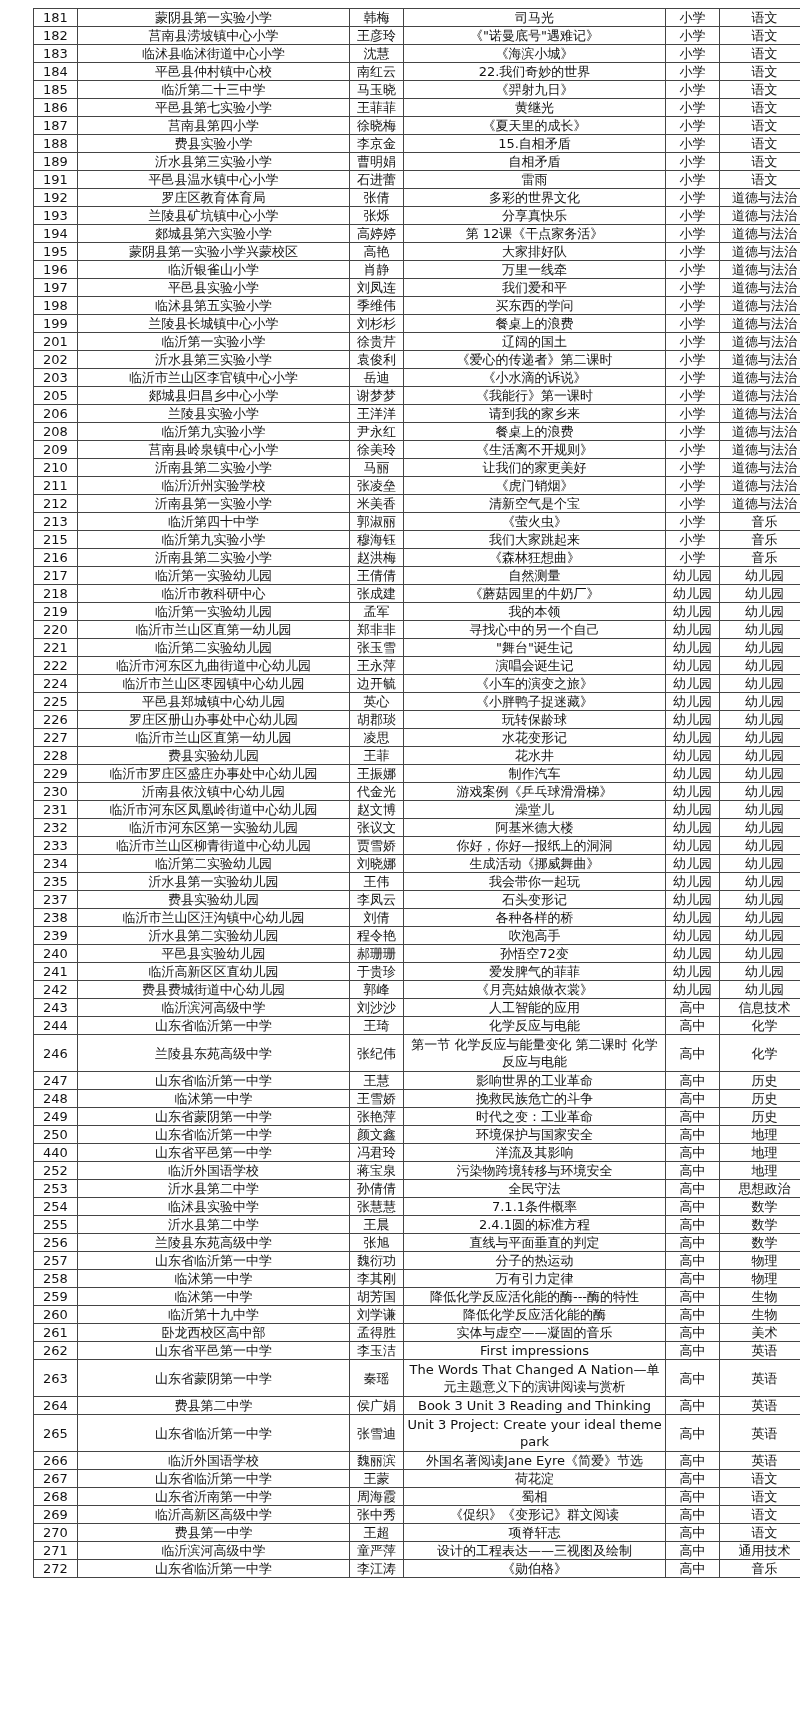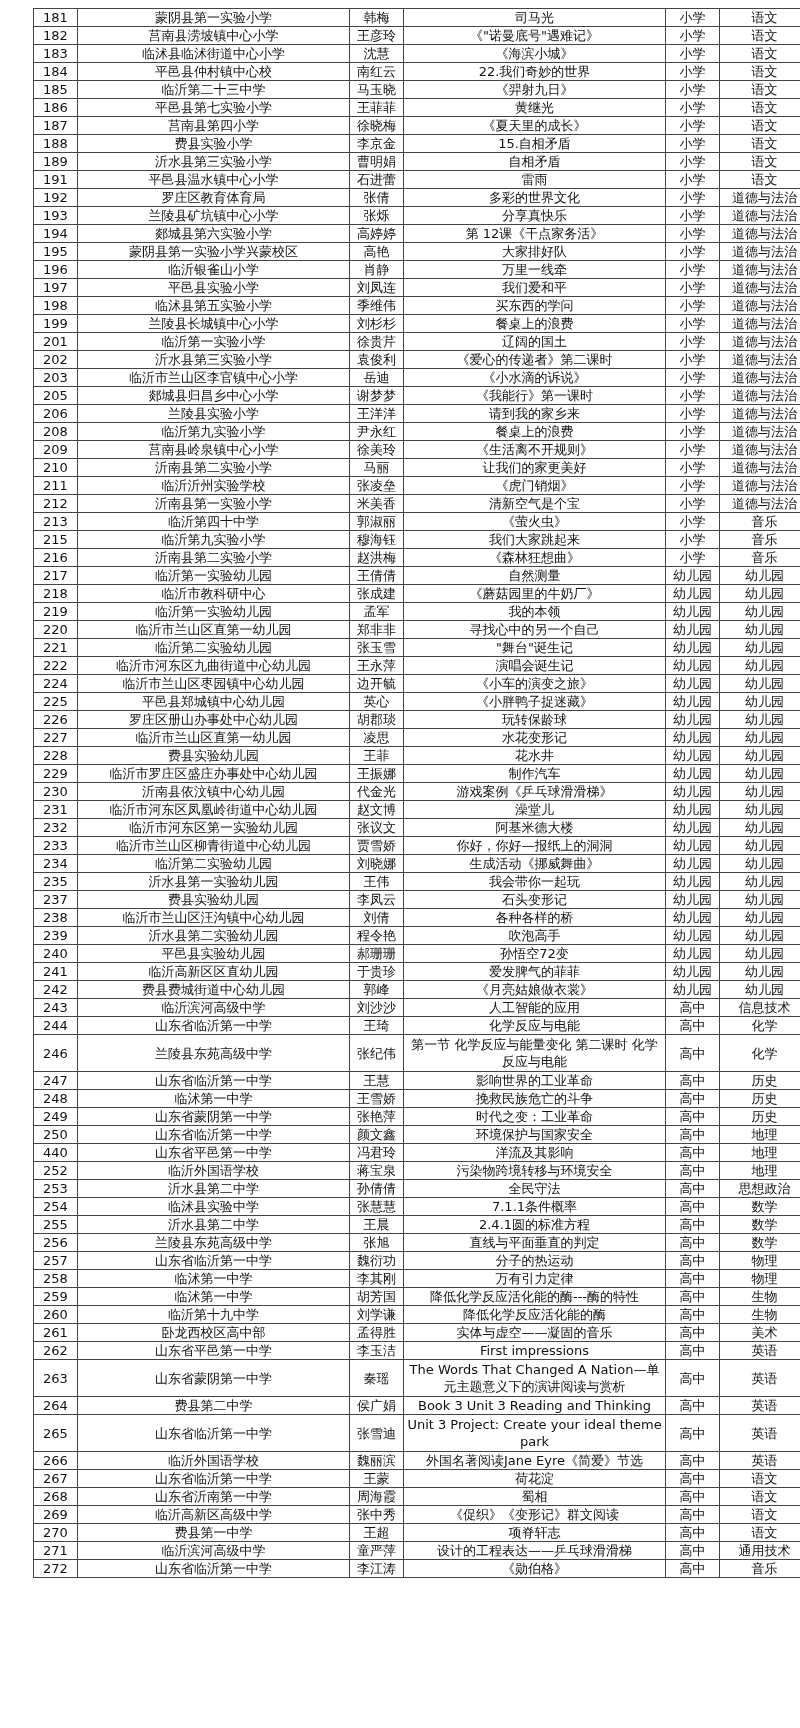--- a/index.html
+++ b/index.html
@@ -685,21 +685,21 @@
         <td>费县第一中学</td>
         <td>王超</td>
         <td class="topic">项脊轩志</td>
         <td>高中</td>
         <td>语文</td>
       </tr>
       <tr>
         <td>271</td>
         <td>临沂滨河高级中学</td>
         <td>童严萍</td>
-        <td class="topic">设计的工程表达——乒乓球滑滑梯</td>
+        <td class="topic">设计的工程表达——三视图及绘制</td>
         <td>高中</td>
         <td>通用技术</td>
       </tr>
       <tr>
         <td>272</td>
         <td>山东省临沂第一中学</td>
         <td>李江涛</td>
         <td class="topic">《勋伯格》</td>
         <td>高中</td>
         <td>音乐</td>

